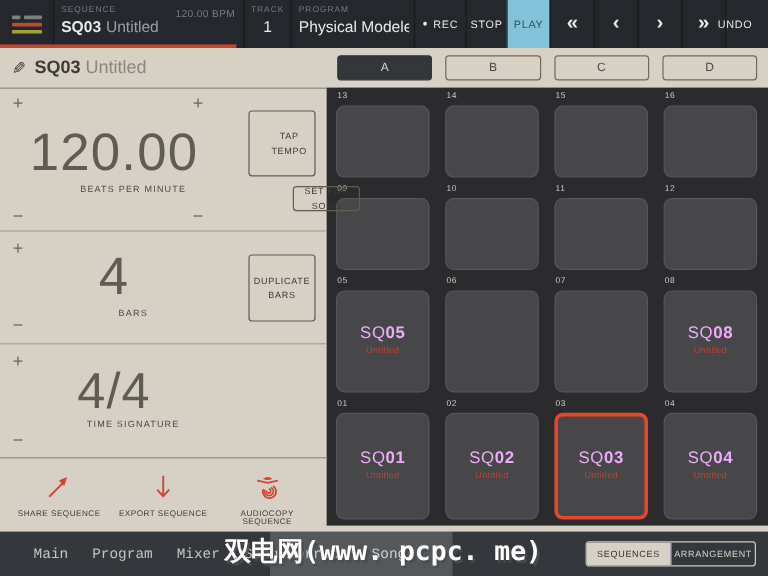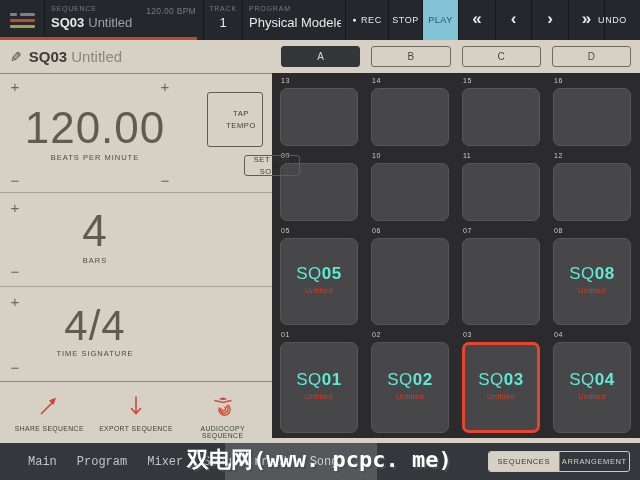--- a/index.html
+++ b/index.html
@@ -42,21 +42,21 @@
   #lp-pencil{display:inline-block;transform:scaleX(-1);font-size:14px;color:#3c3b35;margin-right:7px;}
   #lp-title{font-size:15px;color:#8a867a;}
   #lp-title b{color:#3c3b35;}
   .lp-sec{position:relative;box-sizing:border-box;border-bottom:1px solid #a7a294;}
   #sec-tempo{height:119px;}
   #sec-bars{height:94px;}
   #sec-timesig{height:95px;border-bottom:1px solid #8d887a;}
   #sec-actions{position:absolute;left:0;right:0;bottom:0;top:343px;display:flex;padding:10px 6px 0 6px;box-sizing:border-box;}
   .stepper{position:absolute;font-size:15px;color:#6b6759;width:14px;text-align:center;cursor:default;}
   .big-num{position:absolute;left:0;width:190px;text-align:center;font-weight:100;color:#5f5c51;letter-spacing:1px;line-height:1;}
-  .unit{position:absolute;left:0;width:190px;text-align:center;font-size:7.5px;letter-spacing:1px;color:#4c4a42;}
+  .unit{position:absolute;left:16px;width:190px;text-align:center;font-size:7.5px;letter-spacing:1px;color:#4c4a42;}
   .lp-btn{position:absolute;border:1px solid #5f5c52;border-radius:3px;color:#3c3b35;
           font-size:7.5px;letter-spacing:.6px;text-align:center;display:flex;align-items:center;justify-content:center;
           background:transparent;box-sizing:border-box;line-height:1.5;}
   .action{flex:1;text-align:center;}
   .action .alabel{font-size:6.8px;letter-spacing:.4px;color:#3e3d37;margin-top:6px;}
   .action svg{display:block;margin:0 auto;}
   
   #right-panel{position:absolute;left:272px;top:40px;right:0;bottom:37px;background:#d6d1c4;}
   #bank-row{height:33px;display:flex;align-items:center;gap:11px;padding:0 9px;box-sizing:border-box;}
   .bank{flex:1;height:21px;border-radius:3px;display:flex;align-items:center;justify-content:center;
@@ -64,21 +64,21 @@
   .bank.active{background:#33373a;color:#d9d4c7;border-color:#33373a;}
   #grid-bg{position:absolute;left:0;right:0;top:33px;bottom:5px;background:#2b2b2d;}
   #pad-grid{position:absolute;inset:0;display:grid;grid-template-columns:repeat(4,1fr);
             column-gap:13px;row-gap:4px;padding:2px 9px 5px 8px;}
   .cell{display:flex;flex-direction:column;min-height:0;}
   .pnum{height:11px;font-size:7px;color:#cbccce;letter-spacing:.5px;padding:2px 0 0 1px;}
   .pad{flex:1;background:#47474a;border:1px solid #56565a;border-radius:7px;box-sizing:border-box;
        display:flex;align-items:center;justify-content:center;cursor:default;}
   .pad.sel{border:3px solid #e5472e;}
   .plabel{text-align:center;transform:translateY(-2px);}
-  .pname{font-size:17px;color:#5eead4;letter-spacing:.5px;}
+  .pname{font-size:14px;color:#f0abfc;letter-spacing:.5px;}
   .pname b{font-weight:bold;}
   .psub{font-size:7.5px;color:#c8402a;margin-top:2px;letter-spacing:.3px;}
   
   #bottom-bar{position:absolute;left:0;bottom:0;width:640px;height:37px;background:#34383c;z-index:20;}
   #tabs{position:absolute;left:0;top:0;height:37px;display:flex;align-items:center;gap:20px;padding-left:28px;font-family:Liberation Mono, monospace;}
   .tab{font-size:12px;color:#c2c5c7;white-space:nowrap;cursor:default;}
   #seg{position:absolute;right:10px;top:8px;width:142px;height:21px;display:flex;
        border:1px solid #cfcabd;border-radius:3px;overflow:hidden;box-sizing:border-box;}
   .seg-opt{flex:1;display:flex;align-items:center;justify-content:center;font-size:7.5px;letter-spacing:.6px;cursor:default;}
   #seg-sequences{background:#d6d1c4;color:#35342f;}
@@ -144,20 +144,21 @@
     <div class="unit" style="top:79px;">BEATS PER MINUTE</div>
     <div class="lp-btn" style="left:207px;top:18px;width:56px;height:55px;padding-left:12px;">TAP TEMPO</div>
     <div class="lp-btn" style="left:207px;top:81px;width:56px;height:21px;margin-left:37px;">SET FOR SONG</div>
   </div>
 
   <div id="sec-bars" class="lp-sec">
     <span class="stepper" style="left:8px;top:6px;">+</span>
     <span class="stepper" style="left:8px;top:70px;">−</span>
     <div class="big-num" style="top:16px;font-size:44px;">4</div>
     <div class="unit" style="top:63px;">BARS</div>
+    <div class="lp-btn" style="left:207px;top:19px;width:56px;height:56px;padding:0 6px;">DUPLICATE BARS</div>
   </div>
 
   <div id="sec-timesig" class="lp-sec">
     <span class="stepper" style="left:8px;top:6px;">+</span>
     <span class="stepper" style="left:8px;top:72px;">−</span>
     <div class="big-num" style="top:18px;font-size:42px;">4/4</div>
     <div class="unit" style="top:62px;">TIME SIGNATURE</div>
   </div>
 
   <div id="sec-actions">

